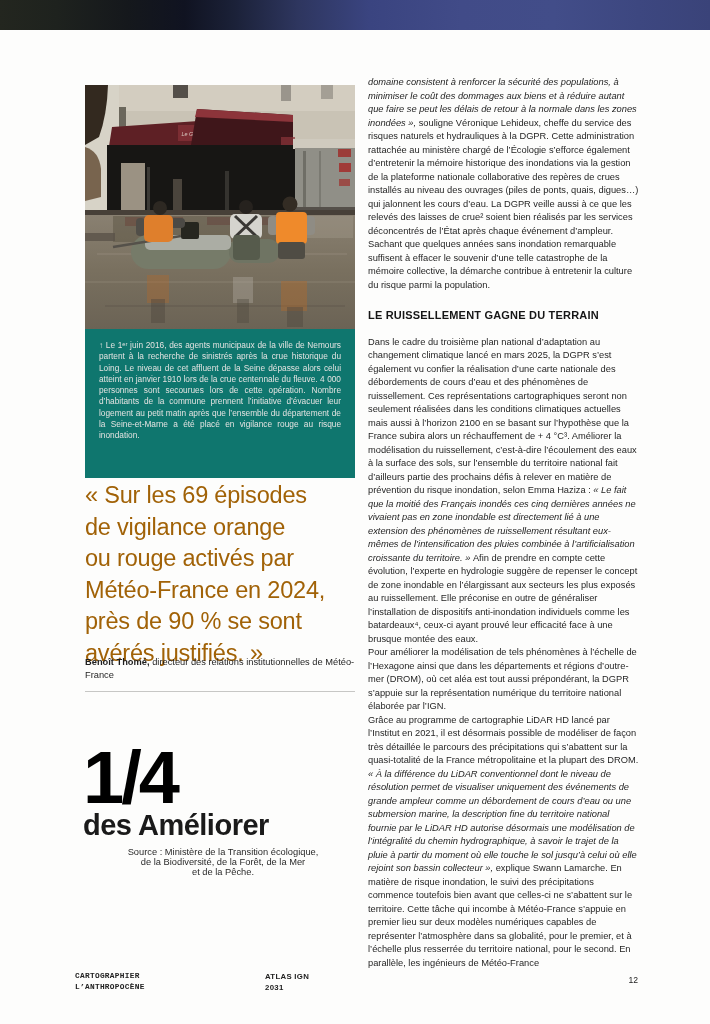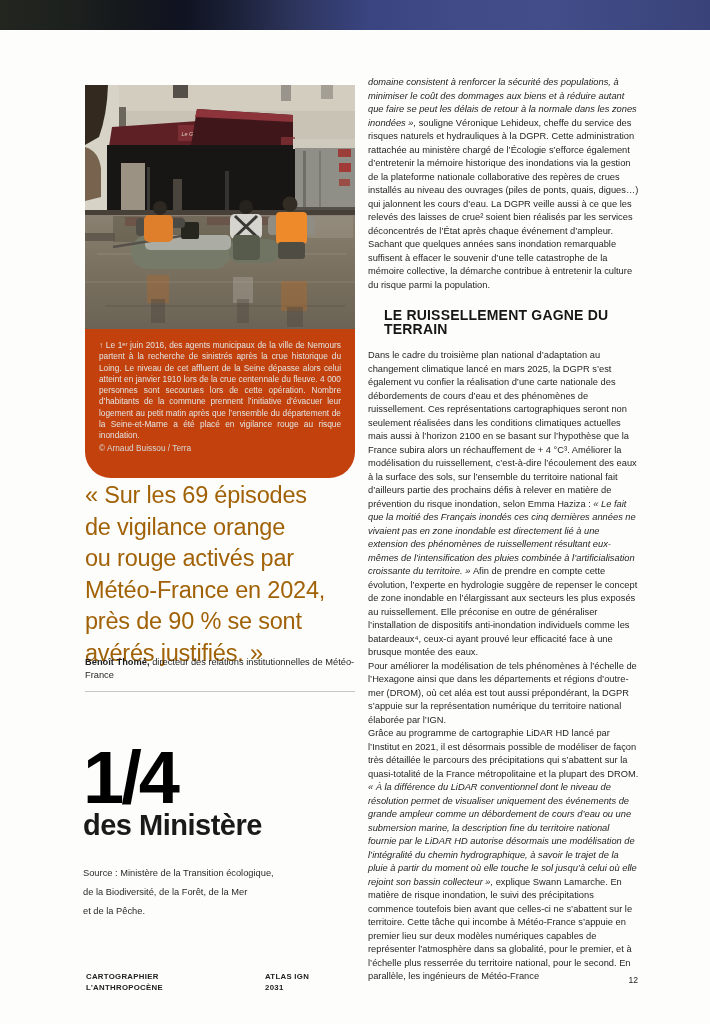--- a/index.html
+++ b/index.html
@@ -13,22 +13,21 @@
   .top-band {
     position:absolute; left:0; top:0; width:710px; height:30px;
     background:linear-gradient(90deg,
       #23261f 0%, #1e221e 8%, #15181c 18%, #101321 26%,
       #1b2138 33%, #2e365f 42%, #3a4480 52%, #414b88 65%,
       #424d89 78%, #3d4780 90%, #3a4379 100%);
   }
   
   .photo-figure {
     position:absolute; left:85px; top:85px; width:270px; height:393px;
-    background:#c2410c;
-    border-radius:26px;
+    background:#0f766e;
   }
   .photo-figure svg { display:block; }
   .photo-caption {
     padding:11px 14px 0 14px;
     color:#e3e3e1; font-size:8.3px; line-height:11.3px;
     text-align:justify;
   }
   .photo-credit {
     padding:1px 14px 0 14px;
     color:#d8d8d6; font-size:8.3px; line-height:11.3px;
@@ -56,41 +55,41 @@
   }
   .stat-label {
     font-size:29px; font-weight:bold; letter-spacing:-0.5px;
     line-height:30px; color:#1a1a1a; margin-top:1px;
   }
   .stat-desc {
     margin-top:5px; font-size:10.4px; font-weight:bold;
     line-height:13.3px; color:#1a1a1a; white-space:pre-line;
   }
   .stat-source {
-    margin-top:24px; font-size:9.3px; line-height:19px;
-    color:#2a2a2a; white-space:pre-line;
+    margin-top:7px; font-size:9.3px; line-height:10px;
+    color:#2a2a2a; white-space:pre-line;text-align:center;
   }
   
   .article-column {
     position:absolute; left:368px; top:76px; width:272px;
     font-size:9.3px; line-height:13.5px; color:#1f1f1f;
   }
   .article-paragraph { margin:0; }
   .article-paragraph .it { font-style:italic; }
   .article-heading {
-    font-weight:bold; font-size:14px; letter-spacing:0.2px;
-    margin:17px 0 13px 16px; color:#161616;
+    font-weight:bold; font-size:11px; letter-spacing:0.2px;
+    margin:17px 0 13px 0; color:#161616;
   }
   
   .footer-left, .footer-center {
     position:absolute; top:971px;
     font-size:7.8px; font-weight:bold; letter-spacing:0.3px;
     line-height:11px; color:#222;
   }
-  .footer-left { left:86px; }
+  .footer-left { left:75px;font-family:Liberation Mono, monospace; }
   .footer-center { left:265px; }
   .footer-page {
     position:absolute; top:975px; right:72px;
     font-size:8.6px; font-weight:normal; color:#222;
   }
 </style>
 </head>
 <body>
 
 <div class="page">
@@ -180,39 +179,38 @@
 
       <rect x="62" y="190" width="22" height="28" fill="#b06a2d" opacity="0.4"></rect>
       <rect x="148" y="192" width="20" height="26" fill="#b9b5ac" opacity="0.35"></rect>
       <rect x="196" y="196" width="26" height="30" fill="#b06a2d" opacity="0.45"></rect>
       <rect x="66" y="214" width="14" height="24" fill="#4e483e" opacity="0.45"></rect>
       <rect x="152" y="214" width="12" height="24" fill="#4e483e" opacity="0.4"></rect>
       <rect x="202" y="222" width="16" height="20" fill="#4e483e" opacity="0.45"></rect>
     </svg>
     <figcaption>
       <div class="photo-caption">↑ Le 1ᵉʳ juin 2016, des agents municipaux de la ville de Nemours partent à la recherche de sinistrés après la crue historique du Loing. Le niveau de cet affluent de la Seine dépasse alors celui atteint en janvier 1910 lors de la crue centennale du fleuve. 4 000 personnes sont secourues lors de cette opération. Nombre d’habitants de la commune prennent l’initiative d’évacuer leur logement au petit matin après que l’ensemble du département de la Seine-et-Marne a été placé en vigilance rouge au risque inondation.</div>
-      <div class="photo-credit">© Arnaud Buissou / Terra</div>
     </figcaption>
   </figure>
 
   <div class="pull-quote">« Sur les 69 épisodes
 de vigilance orange
 ou rouge activés par
 Météo-France en 2024,
 près de 90 % se sont
 avérés justifiés. »</div>
   <div class="quote-attribution">
     <span class="name">Benoît Thomé,</span><span> directeur des relations institutionnelles de Météo-France</span>
   </div>
 
   <hr class="divider">
 
   <div class="stat-block">
     <div class="stat-value">1/4</div>
-    <div class="stat-label">des Ministère</div>
+    <div class="stat-label">des Améliorer</div>
     <div class="stat-source">Source : Ministère de la Transition écologique,
 de la Biodiversité, de la Forêt, de la Mer
 et de la Pêche.</div>
   </div>
 
   <div class="article-column">
       <p class="article-paragraph"><span class="it">domaine consistent à renforcer la sécurité des populations, à minimiser le coût des dommages aux biens et à réduire autant que faire se peut les délais de retour à la normale dans les zones inondées », </span><span>souligne Véronique Lehideux, cheffe du service des risques naturels et hydrauliques à la DGPR. Cette administration rattachée au ministère chargé de l’Écologie s’efforce également d’entretenir la mémoire historique des inondations via la gestion de la plateforme nationale collaborative des repères de crues installés au niveau des ouvrages (piles de ponts, quais, digues…) qui jalonnent les cours d’eau. La DGPR veille aussi à ce que les relevés des laisses de crue² soient bien réalisés par les services déconcentrés de l’État après chaque événement d’ampleur. Sachant que quelques années sans inondation remarquable suffisent à effacer le souvenir d’une telle catastrophe de la mémoire collective, la démarche contribue à entretenir la culture du risque parmi la population.</span></p>
       <div class="article-heading">LE RUISSELLEMENT GAGNE DU TERRAIN</div>
       <p class="article-paragraph"><span>Dans le cadre du troisième plan national d’adaptation au changement climatique lancé en mars 2025, la DGPR s’est également vu confier la réalisation d’une carte nationale des débordements de cours d’eau et des phénomènes de ruissellement. Ces représentations cartographiques seront non seulement réalisées dans les conditions climatiques actuelles mais aussi à l’horizon 2100 en se basant sur l’hypothèse que la France subira alors un réchauffement de + 4 °C³. Améliorer la modélisation du ruissellement, c’est-à-dire l’écoulement des eaux à la surface des sols, sur l’ensemble du territoire national fait d’ailleurs partie des prochains défis à relever en matière de prévention du risque inondation, selon Emma Haziza : </span><span class="it">« Le fait que la moitié des Français inondés ces cinq dernières années ne vivaient pas en zone inondable est directement lié à une extension des phénomènes de ruissellement résultant eux-mêmes de l’intensification des pluies combinée à l’artificialisation croissante du territoire. » </span><span>Afin de prendre en compte cette évolution, l’experte en hydrologie suggère de repenser le concept de zone inondable en l’élargissant aux secteurs les plus exposés au ruissellement. Elle préconise en outre de généraliser l’installation de dispositifs anti-inondation individuels comme les batardeaux⁴, ceux-ci ayant prouvé leur efficacité face à une brusque montée des eaux.</span></p>
       <p class="article-paragraph"><span>Pour améliorer la modélisation de tels phénomènes à l’échelle de l’Hexagone ainsi que dans les départements et régions d’outre-mer (DROM), où cet aléa est tout aussi prépondérant, la DGPR s’appuie sur la représentation numérique du territoire national élaborée par l’IGN.</span></p>

